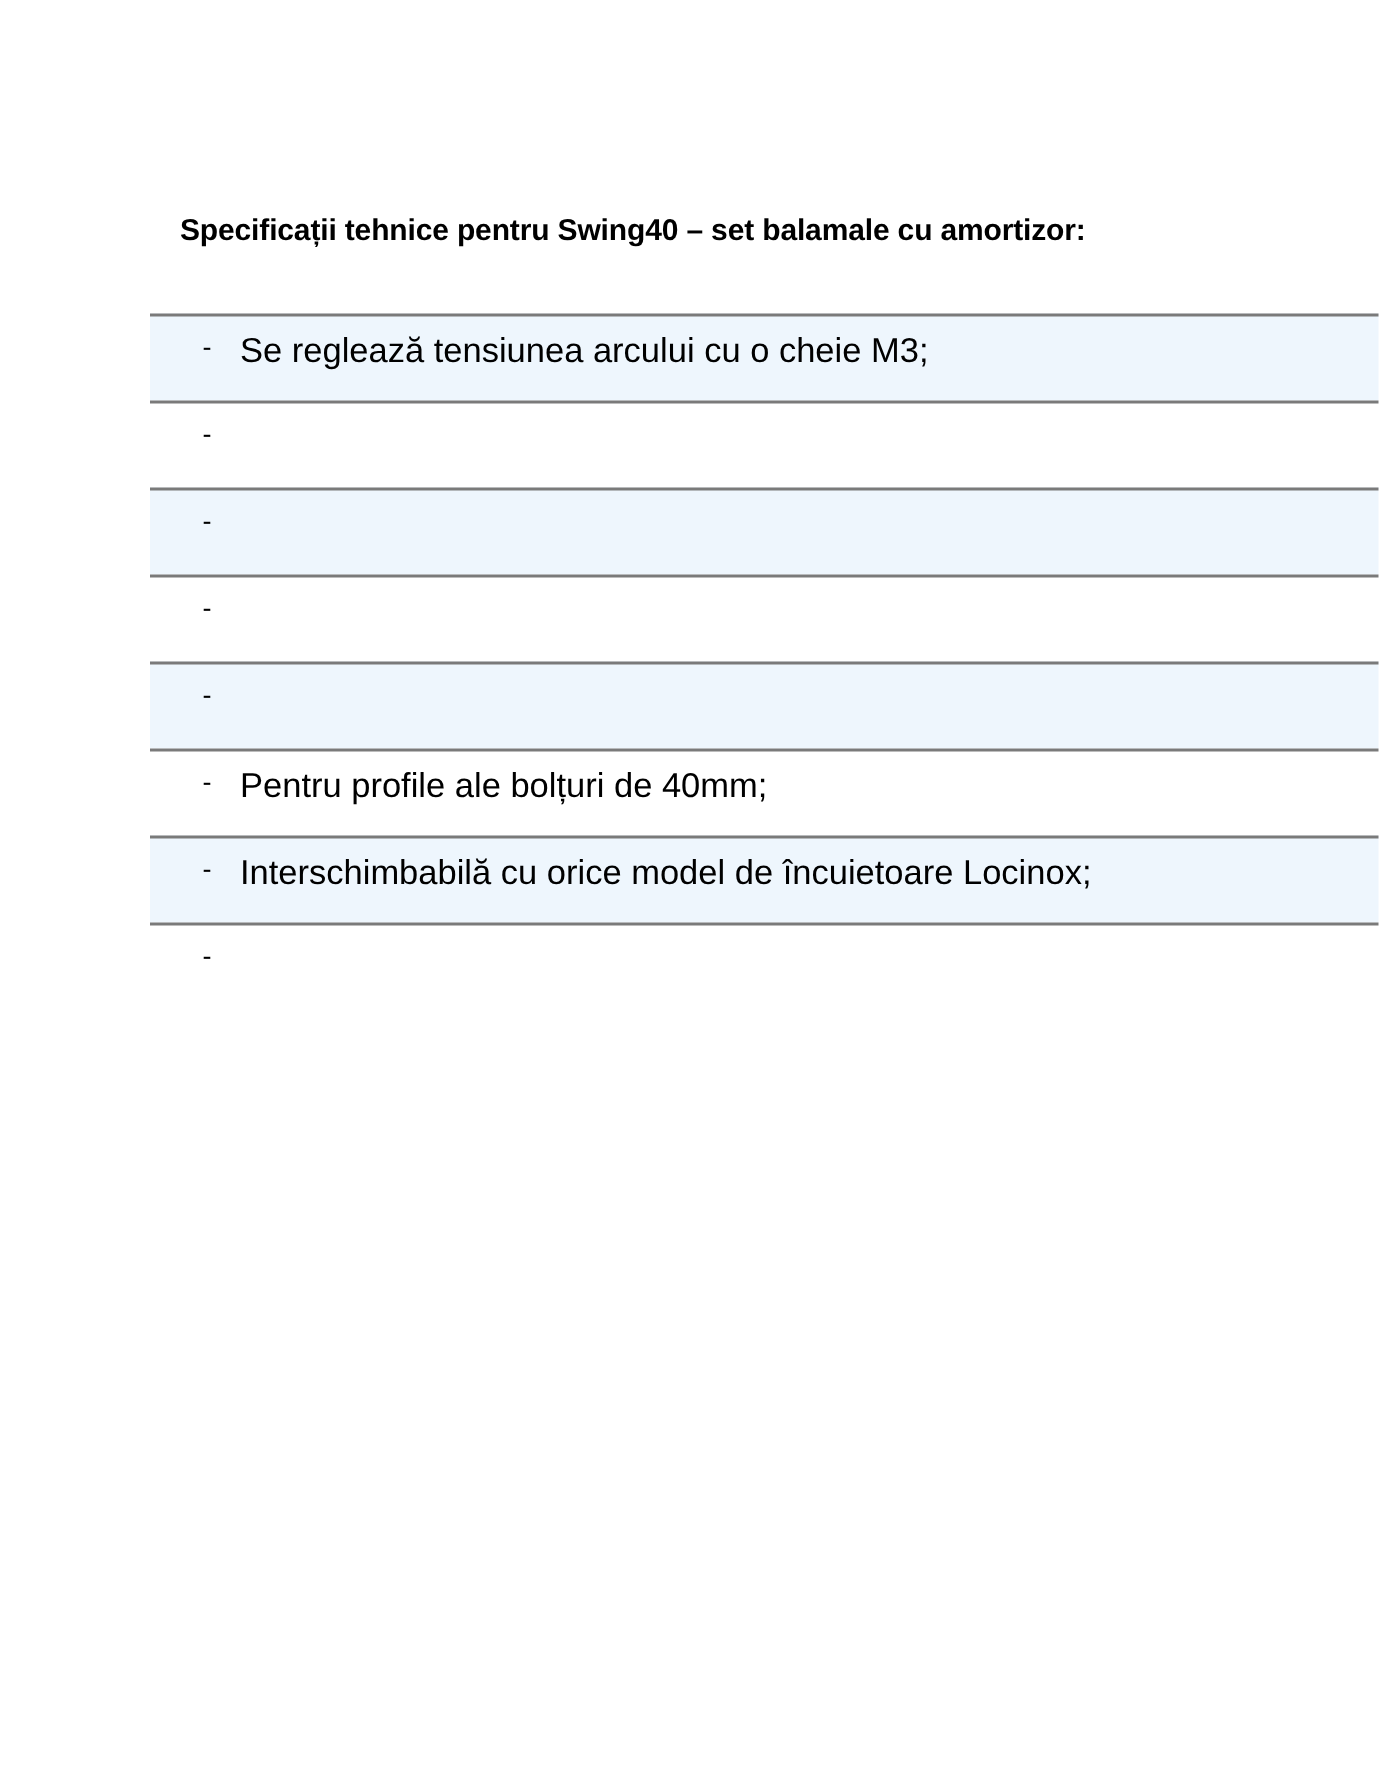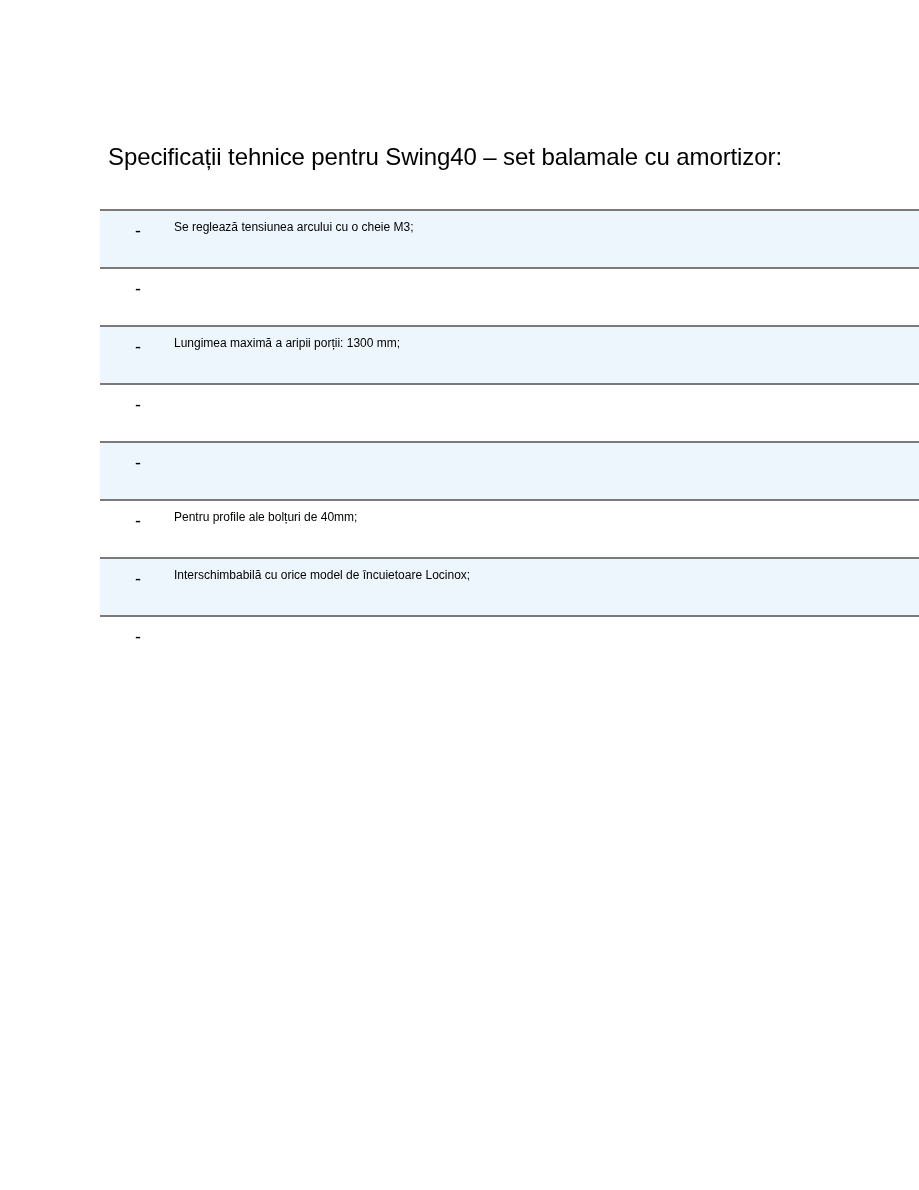--- a/index.html
+++ b/index.html
@@ -10,24 +10,24 @@
     body {
       width: 919px;
       height: 1190px;
       position: relative;
       overflow: hidden;
       font-family: "Liberation Sans", sans-serif;
       color: #000000;
     }
     .page-title {
       position: absolute;
-      left: 108px;
+      left: 120px;
       top: 143px;
-      font-size: 24px;
-      font-weight: normal;
+      font-size: 20px;
+      font-weight: bold;
       letter-spacing: -0.1px;
       white-space: nowrap;
     }
     .spec-table {
       position: absolute;
       left: 100px;
       top: 209px;
       width: 819px;
     }
     .spec-row {
@@ -43,42 +43,41 @@
       border-top: 2px solid #7a7a7a;
     }
     .bullet {
       position: absolute;
       left: 35px;
       top: 10px;
       font-size: 18px;
     }
     .spec-text {
       position: absolute;
-      left: 74px;
+      left: 60px;
       top: 9px;
-      font-size: 12px;
+      font-size: 23px;
       white-space: nowrap;
     }
   </style>
 </head>
 <body>
 
 <div class="page-title">Specificații tehnice pentru Swing40 – set balamale cu amortizor:</div>
 
 <div class="spec-table">
   <div class="spec-row shaded">
     <span class="bullet">-</span>
     <span class="spec-text">Se reglează tensiunea arcului cu o cheie M3;</span>
   </div>
   <div class="spec-row">
     <span class="bullet">-</span>
   </div>
   <div class="spec-row shaded">
     <span class="bullet">-</span>
-    <span class="spec-text">Lungimea maximă a aripii porții: 1300 mm;</span>
   </div>
   <div class="spec-row">
     <span class="bullet">-</span>
   </div>
   <div class="spec-row shaded">
     <span class="bullet">-</span>
   </div>
   <div class="spec-row">
     <span class="bullet">-</span>
     <span class="spec-text">Pentru profile ale bolțuri de 40mm;</span>

